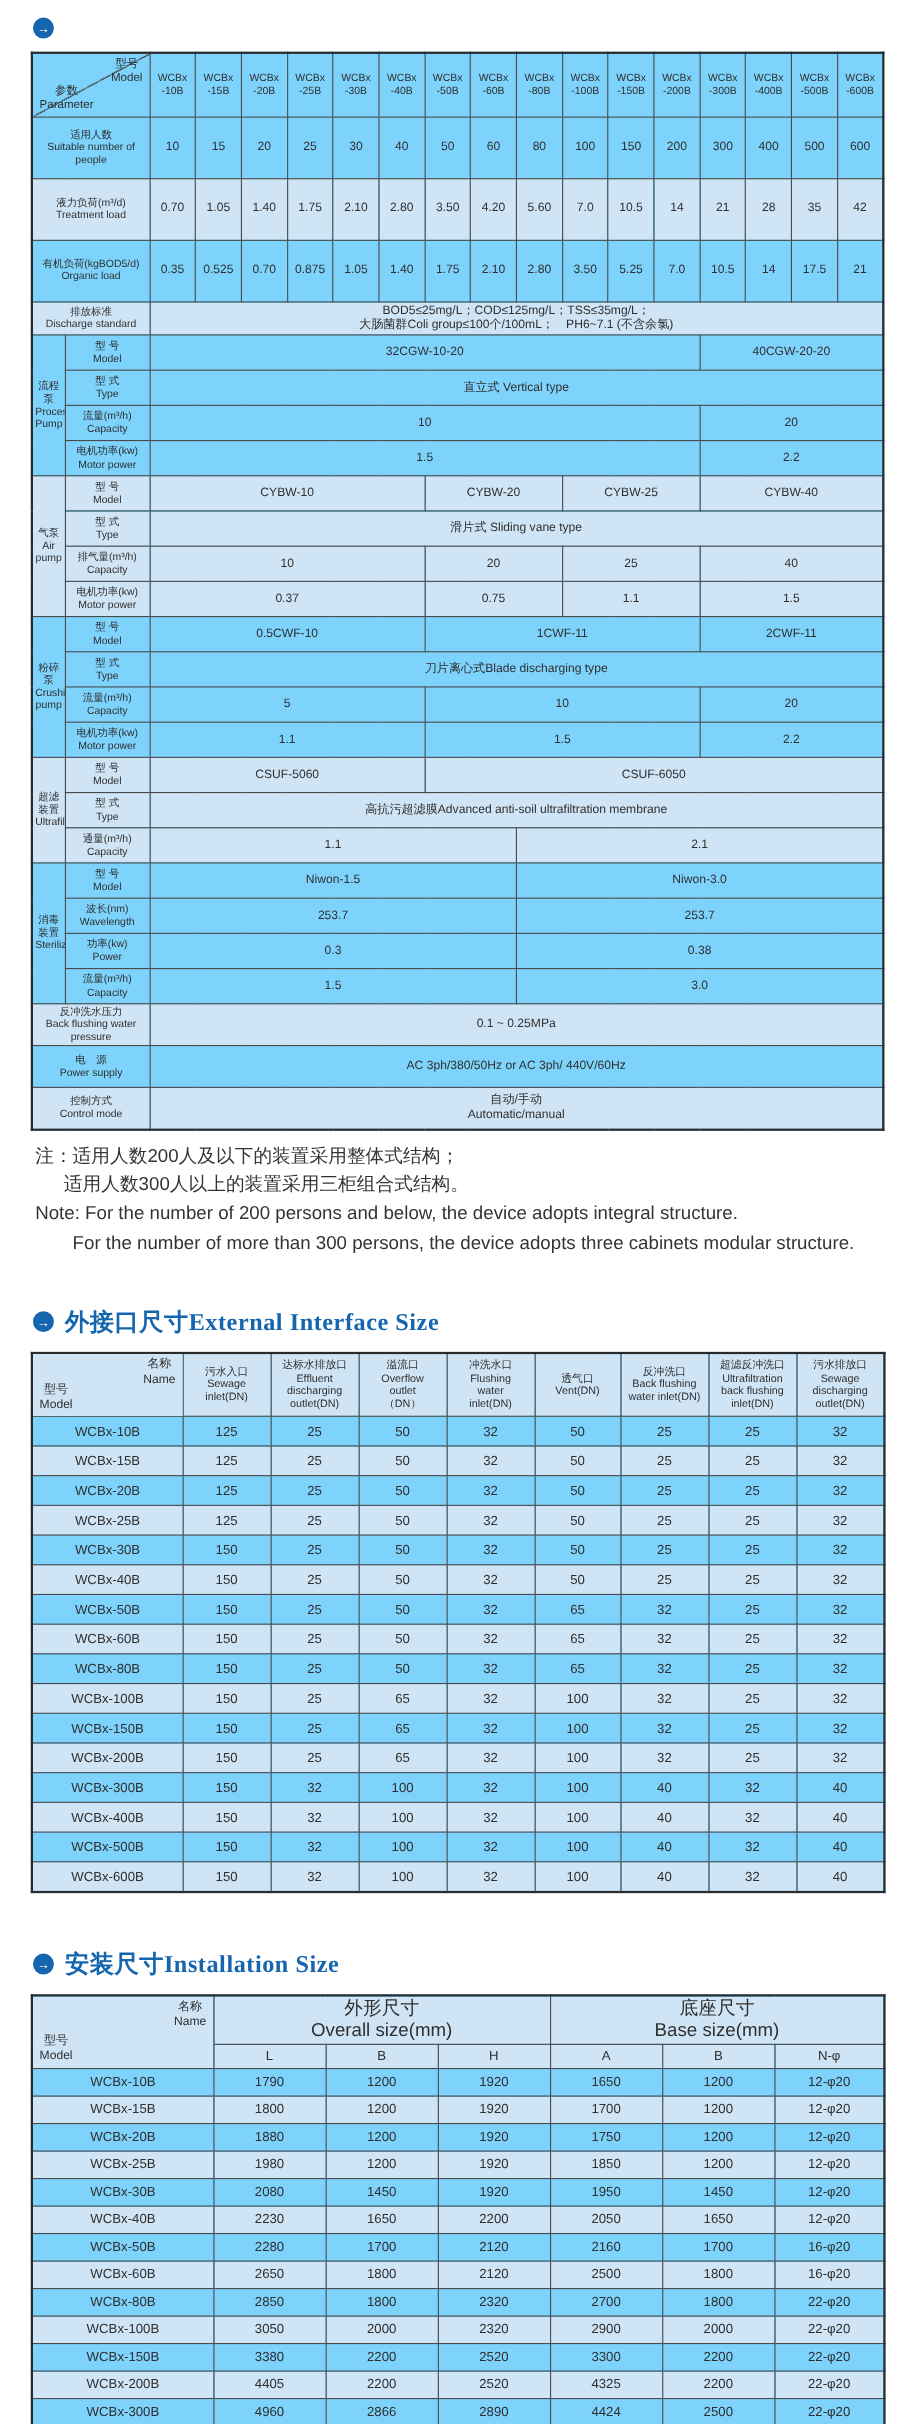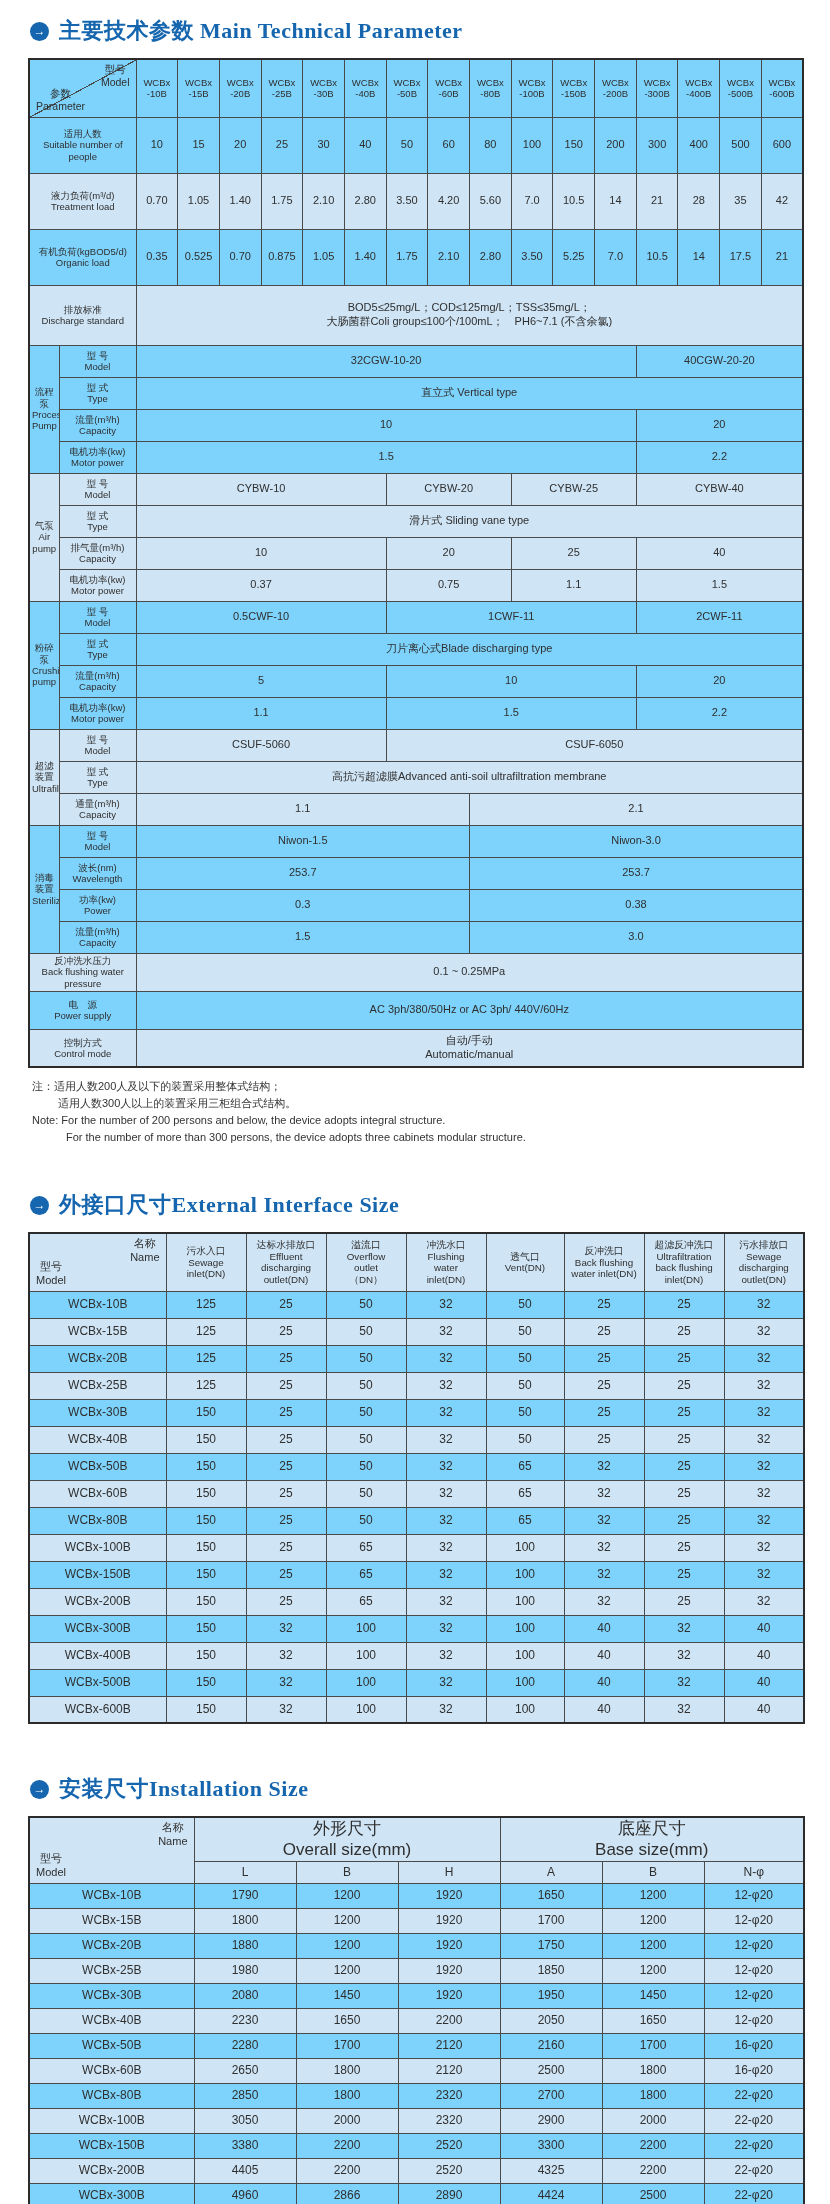--- a/index.html
+++ b/index.html
@@ -49,38 +49,38 @@
     white-space:pre-line;
     font-size:11px;line-height:1.25;
     padding:1px 2px;overflow:hidden;
     color:var(--txt);
   }
   tr.blue td{background:var(--blue);}
 
   
   .t1 tr.h-hdr{height:58px;}
   .t1 tr.h-std{height:56px;}
-  .t1 tr.h-dis{height:60px;}
+  .t1 tr.h-dis{height:30px;}
   .t1 tr.h-pump{height:32px;}
   .t1 tr.h-bot{height:38px;}
   .t1 .mh{font-size:9.5px;line-height:1.2;}
   .t1 .lbl{font-size:9.5px;line-height:1.18;}
   .t1 .grp{font-size:9.5px;line-height:1.2;}
 
   
   td.corner{
     position:relative;
     background-image:linear-gradient(to bottom right,
       transparent 49.5%,var(--bd) 49.5%,var(--bd) 50.6%,transparent 50.6%);
   }
   .corner .c-tr{position:absolute;top:3px;right:6px;text-align:center;white-space:pre-line;font-size:10.5px;line-height:1.25;}
   .corner .c-bl{position:absolute;bottom:3px;left:6px;text-align:center;white-space:pre-line;font-size:10.5px;line-height:1.25;}
 
   
-  .notes{margin:10px 0 44px 4px;font-size:11px;line-height:1.55;color:#333;}
+  .notes{margin:10px 0 44px 4px;font-size:17px;line-height:1.55;color:#333;}
   .notes .ind1{padding-left:26px;}
   .notes .ind2{padding-left:34px;}
 
   
   .t2 tr:first-child{height:58px;}
   .t2 tr:first-child td{background:var(--blue);}
   .t2 tr:not(:first-child){height:27px;}
   .t2 tbody tr:nth-child(2n+3) td{background:var(--blue);}
   .t2 .th2{font-size:9.8px;line-height:1.18;}
   .t2 td{font-size:12px;}
@@ -96,21 +96,20 @@
   .t3 .gh{font-size:17px;line-height:1.2;}
   .t3 td.corner .c-tr,.t3 td.corner .c-bl{font-size:11px;}
 </style>
 </head>
 <body>
 
 <div class="page">
 
   <div class="sec-title">
     <span class="bullet">→</span>
-    <span class="t">主要技术参数 Main Technical Parameter</span>
   </div>
 
   <table class="t1">
       <colgroup>
         <col style="width: 30px;">
         <col style="width: 77px;">
         <col style="width: 41.7px;">
         <col style="width: 41.7px;">
         <col style="width: 41.7px;">
         <col style="width: 41.7px;">

